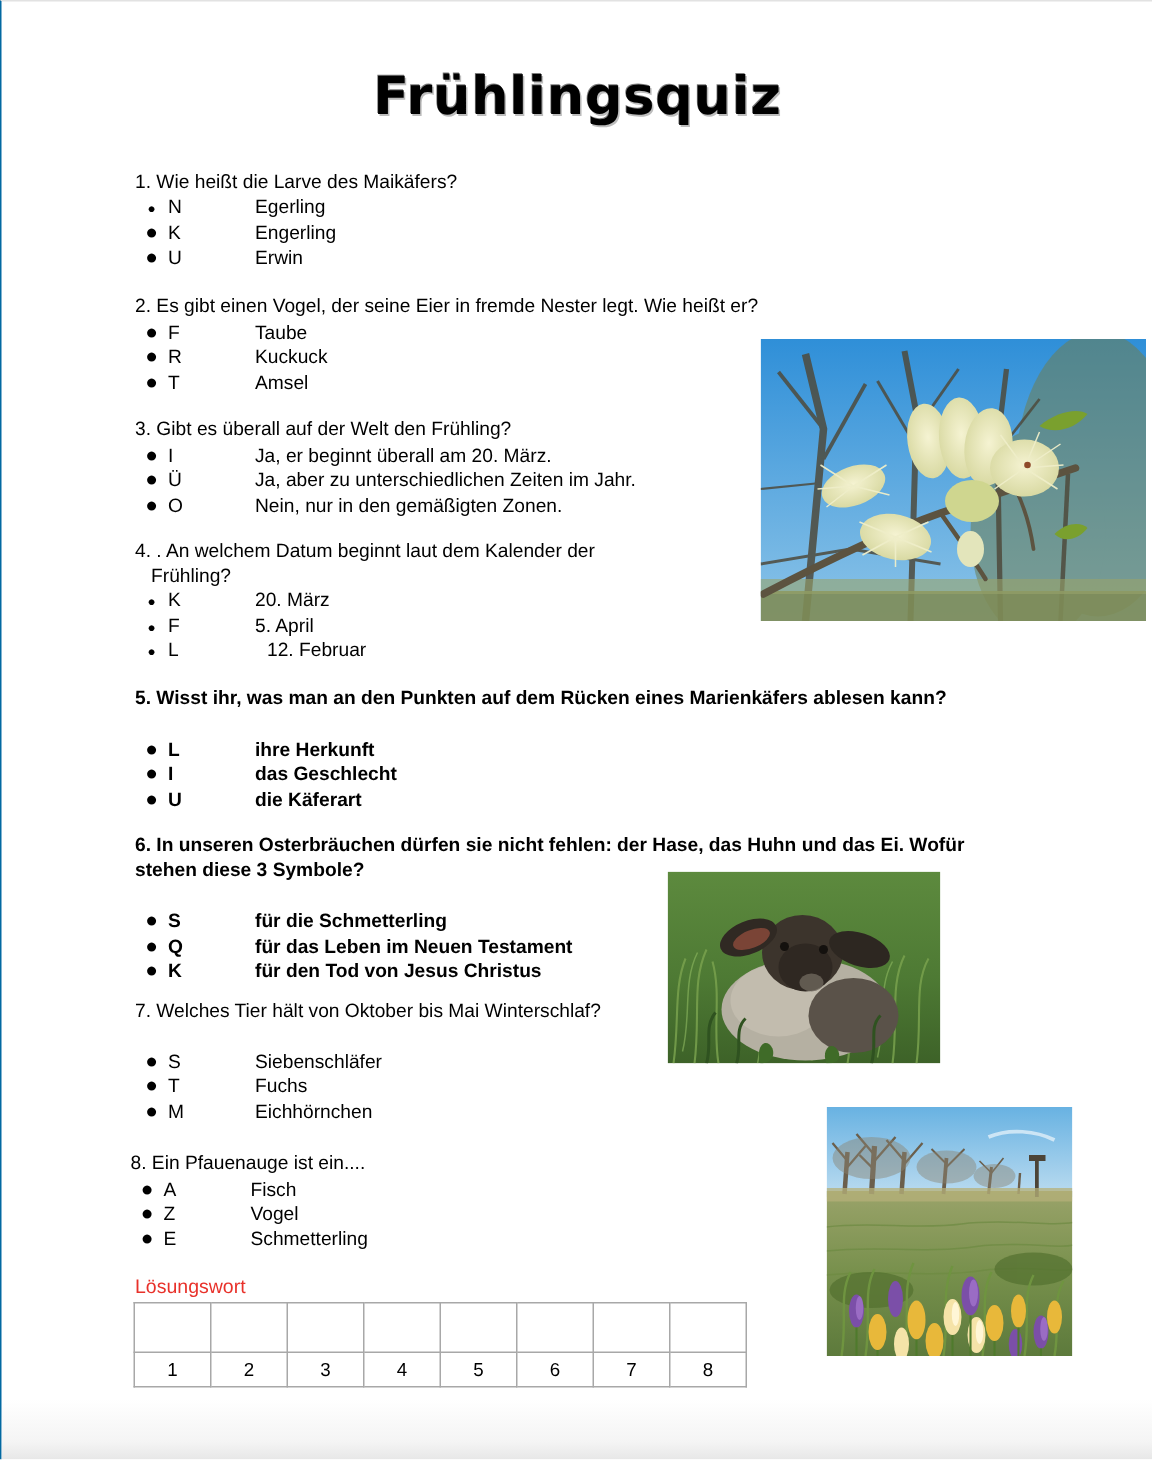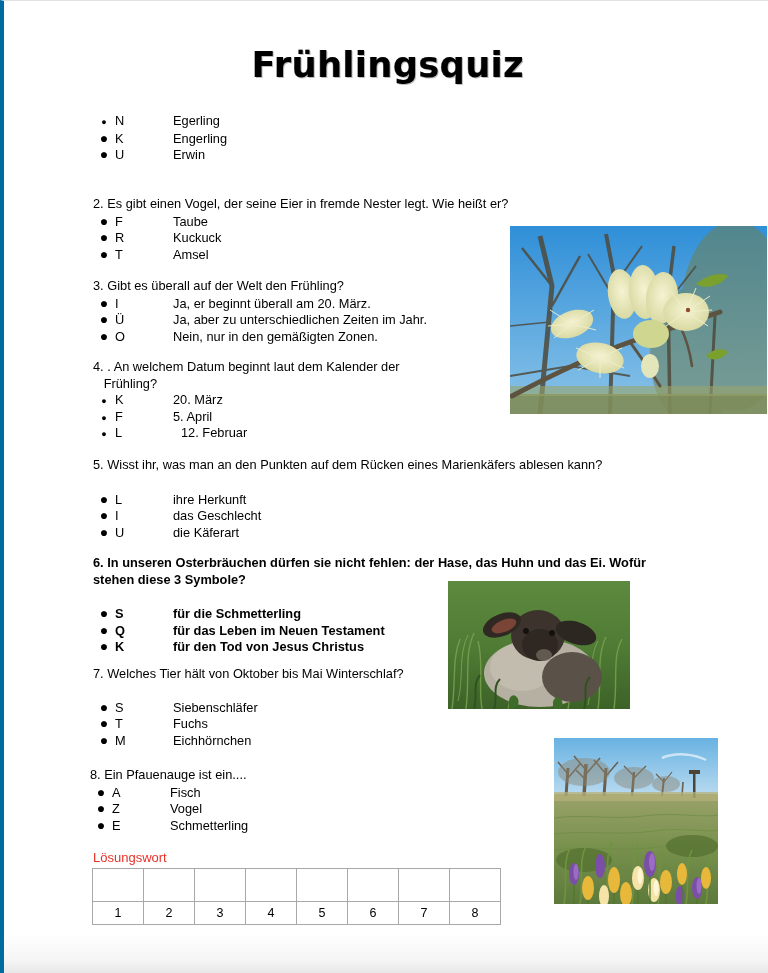--- a/index.html
+++ b/index.html
@@ -13,21 +13,21 @@
     font-family: "Liberation Sans", sans-serif;
     overflow: hidden;
   }
 
   #page {
     position: relative;
     width: 768px;
     height: 973px;
     background: #ffffff;
     box-sizing: border-box;
-    border-left: 4px solid #0369a1;
+    border-left: 1px solid #0369a1;
     border-top: 1px solid #e2e2e2;
     overflow: hidden;
   }
 
   
   #page-bottom-shade {
     position: absolute;
     left: 0;
     bottom: 0;
     width: 768px;
@@ -361,20 +361,21 @@
           <path d="M84 152 L 84 166"></path>
         <path d="M96 139 L 96 166"></path>
           <path d="M112 156 L 112 166"></path>
         <path d="M128 147 L 128 166"></path>
           <path d="M143 161 L 143 166"></path>
       </g>
     </svg>
   </div>
 
   <div class="question-block" style="left:89px; top:112px;">
+    <div class="q-text">1. Wie heißt die Larve des Maikäfers?</div>
     <ul class="opt-list">
       <li class="opt-row">
         <span class="opt-bullet small">●</span>
         <span class="opt-letter">N</span>
         <span class="opt-answer">Egerling</span>
       </li>
       <li class="opt-row">
         <span class="opt-bullet">●</span>
         <span class="opt-letter">K</span>
         <span class="opt-answer">Engerling</span>
@@ -444,21 +445,21 @@
         <span class="opt-answer">5. April</span>
       </li>
       <li class="opt-row">
         <span class="opt-bullet small">●</span>
         <span class="opt-letter">L</span>
         <span class="opt-answer" style="padding-left:8px;">12. Februar</span>
       </li>
     </ul>
   </div>
 
-  <div class="question-block" style="left:89px; top:456px;">
+  <div class="question-block" style="left:89px; top:456px;font-weight:bold;">
     <div class="q-text">5. Wisst ihr, was man an den Punkten auf dem Rücken eines Marienkäfers ablesen kann?</div>
     <ul class="opt-list" style="margin-top:17px;">
       <li class="opt-row">
         <span class="opt-bullet">●</span>
         <span class="opt-letter">L</span>
         <span class="opt-answer">ihre Herkunft</span>
       </li>
       <li class="opt-row">
         <span class="opt-bullet">●</span>
         <span class="opt-letter">I</span>

